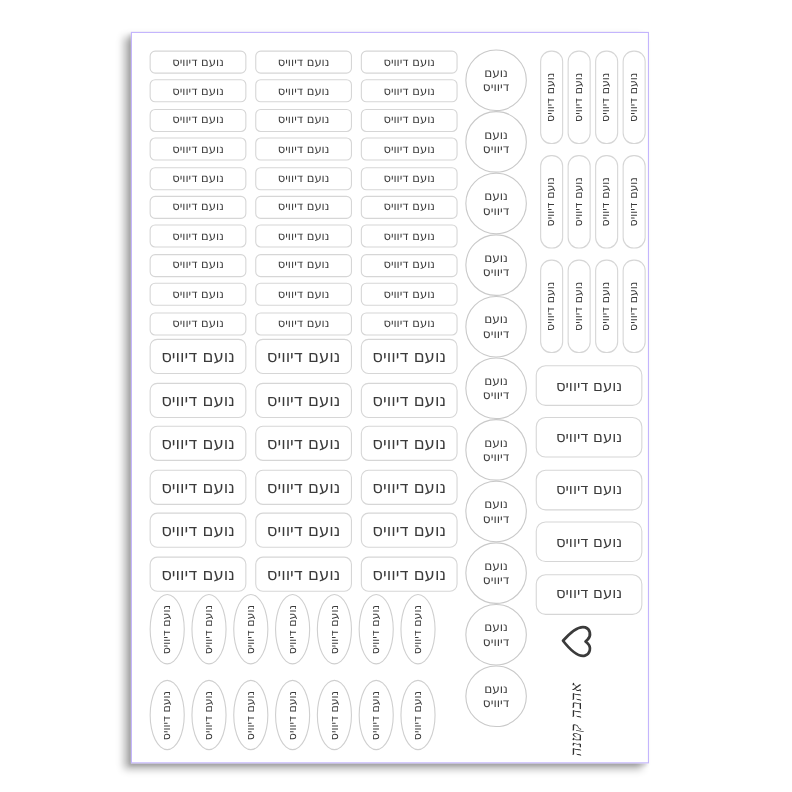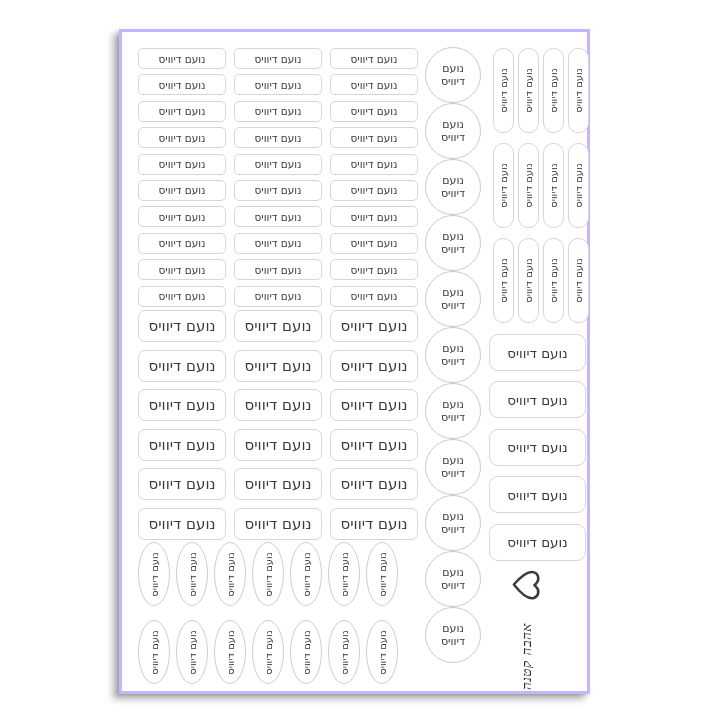--- a/index.html
+++ b/index.html
@@ -1,20 +1,20 @@
 <!DOCTYPE html>
 <html lang="he"><head>
 <meta charset="utf-8">
 <style>
   html,body{margin:0;padding:0;background:#ffffff;}
   body{width:720px;height:720px;position:relative;overflow:hidden;
        font-family:"DejaVu Sans",sans-serif;}
   .sheet{
     position:absolute;left:119px;top:29px;width:471px;height:665px;
-    background:#ffffff;border:3px solid #c4b5fd;box-sizing:border-box;
+    background:#ffffff;border:1px solid #c4b5fd;box-sizing:border-box;
     box-shadow:-6px 5px 7px rgba(0,0,0,0.30), -2px 2px 3px rgba(0,0,0,0.12);
   }
   .sticker{
     background:#fff;border:1px solid #d6d6d6;box-sizing:border-box;
     display:flex;align-items:center;justify-content:center;
     color:#3b3b3b;overflow:hidden;
   }
   
   .small-grid{position:absolute;left:16px;top:16px;display:grid;
     grid-template-columns:repeat(3,88px);grid-auto-rows:21px;gap:5.4px 8px;}

